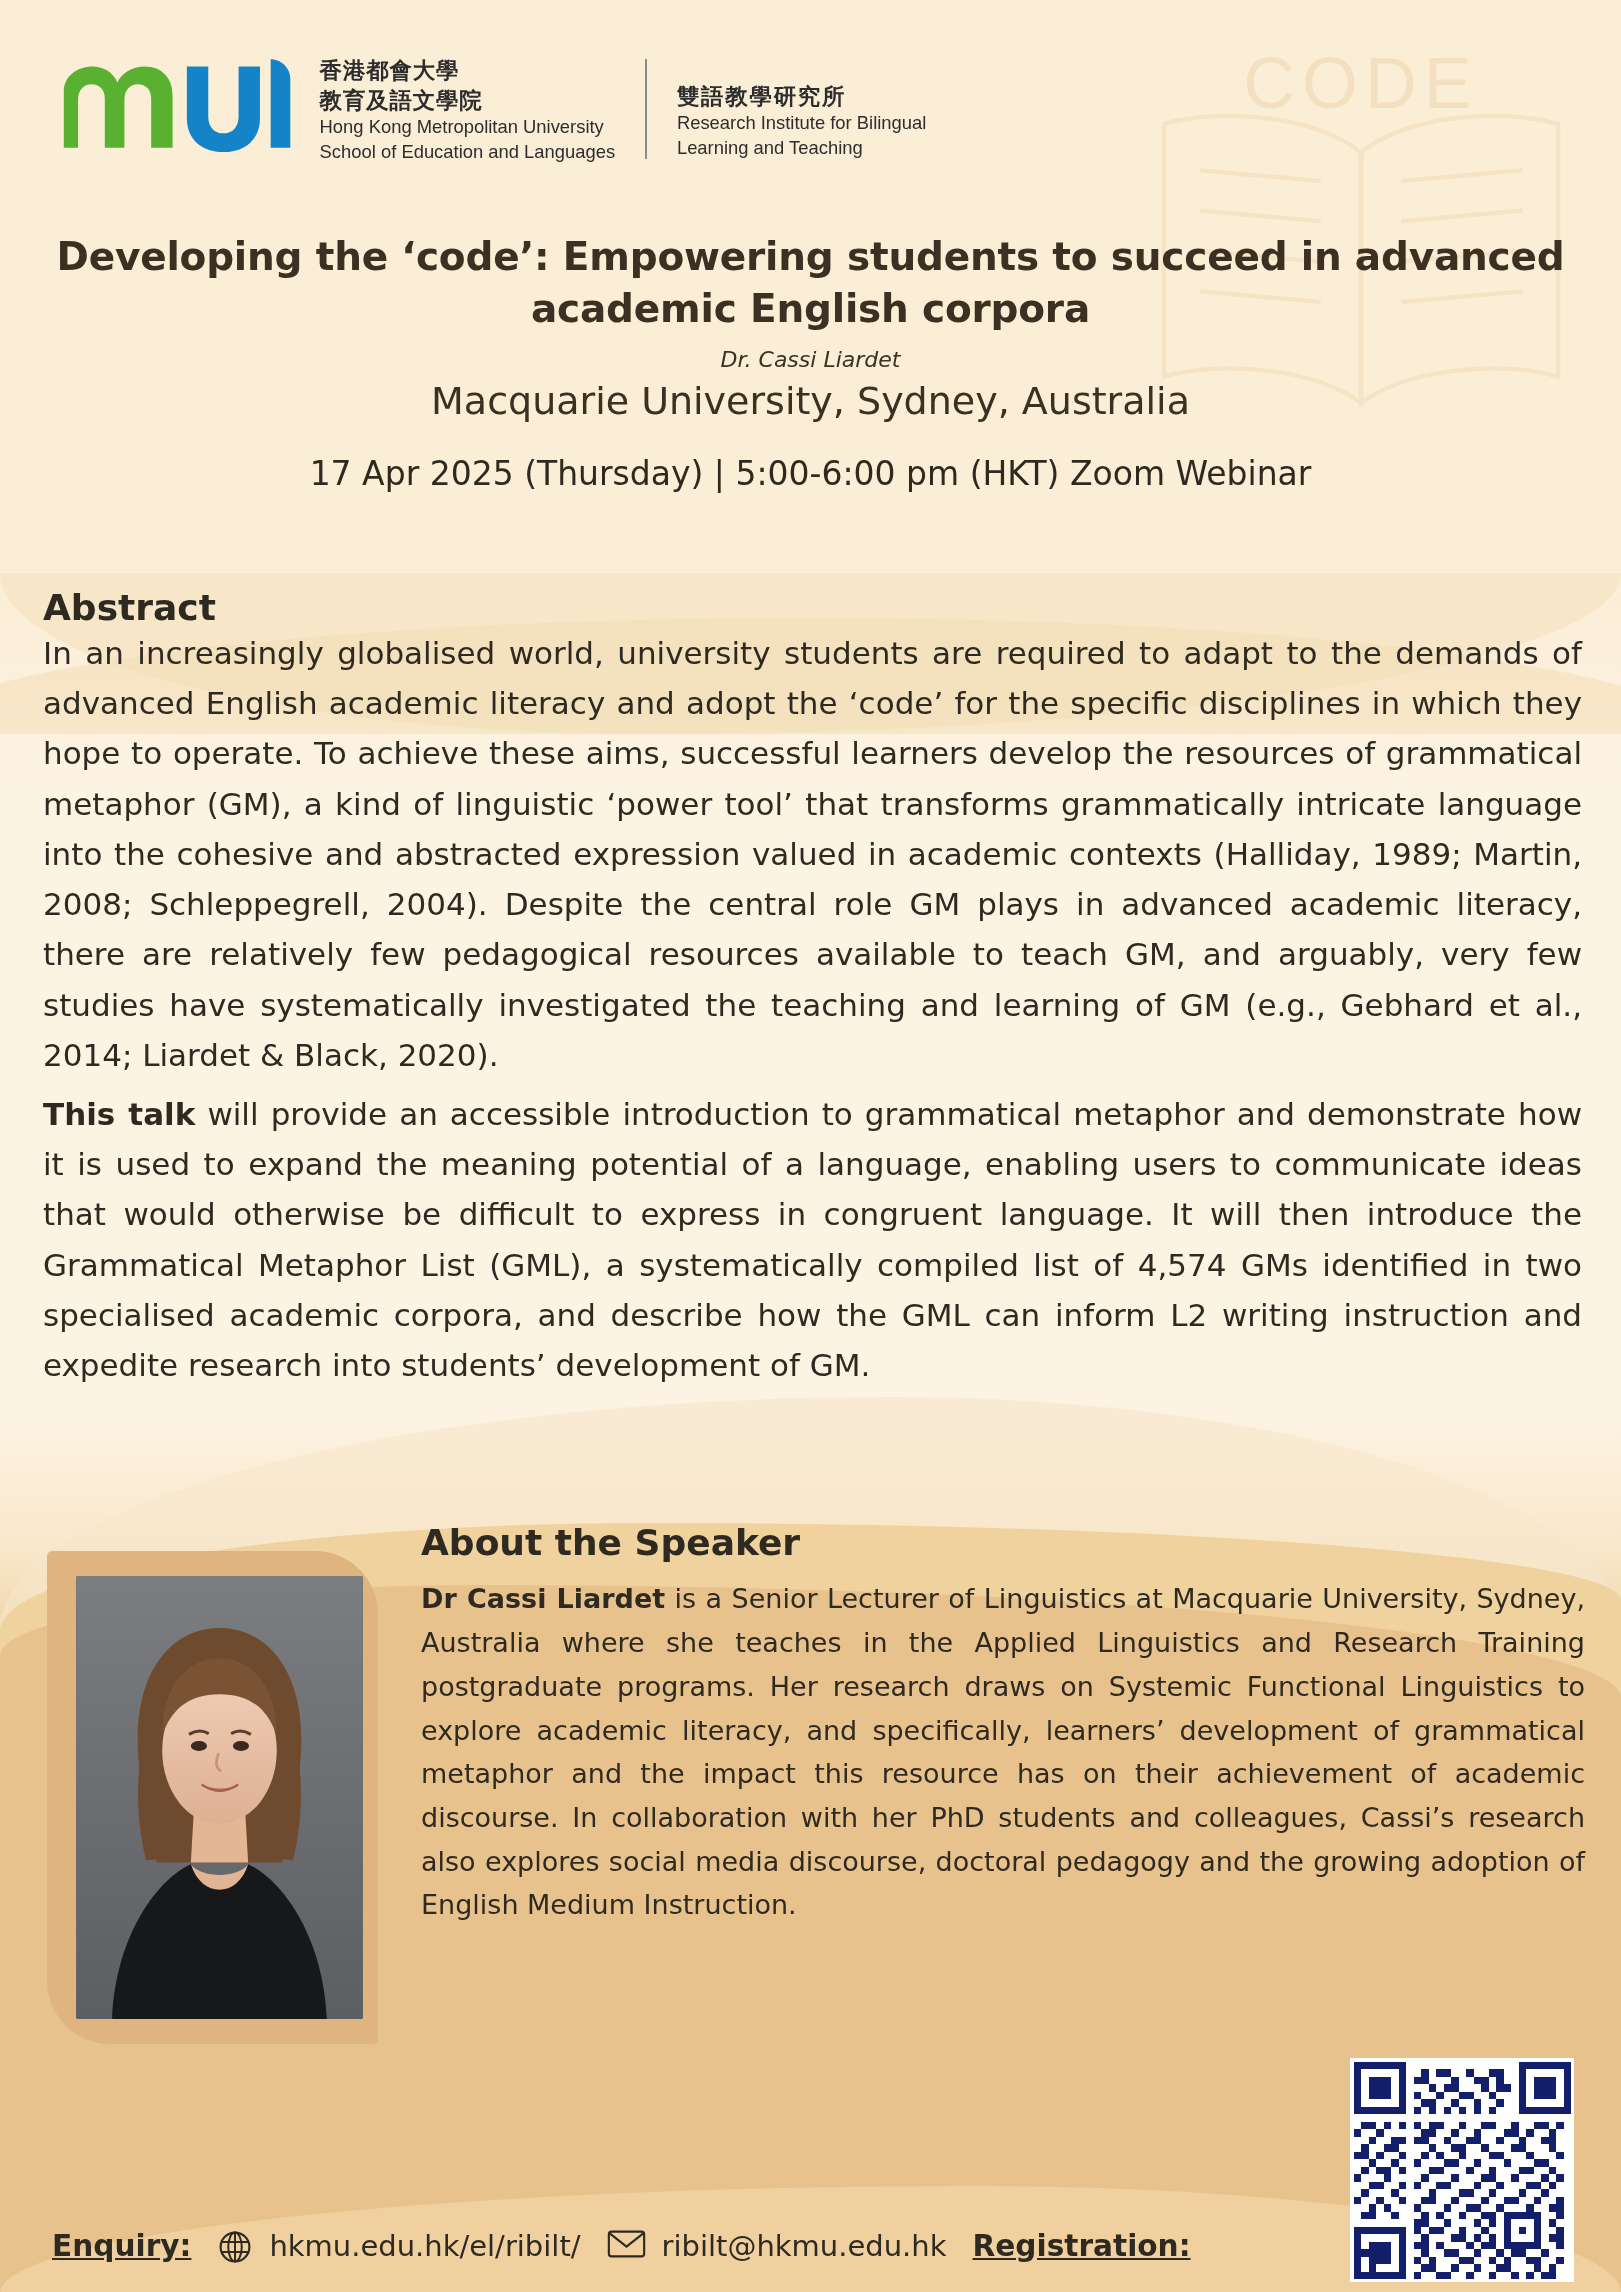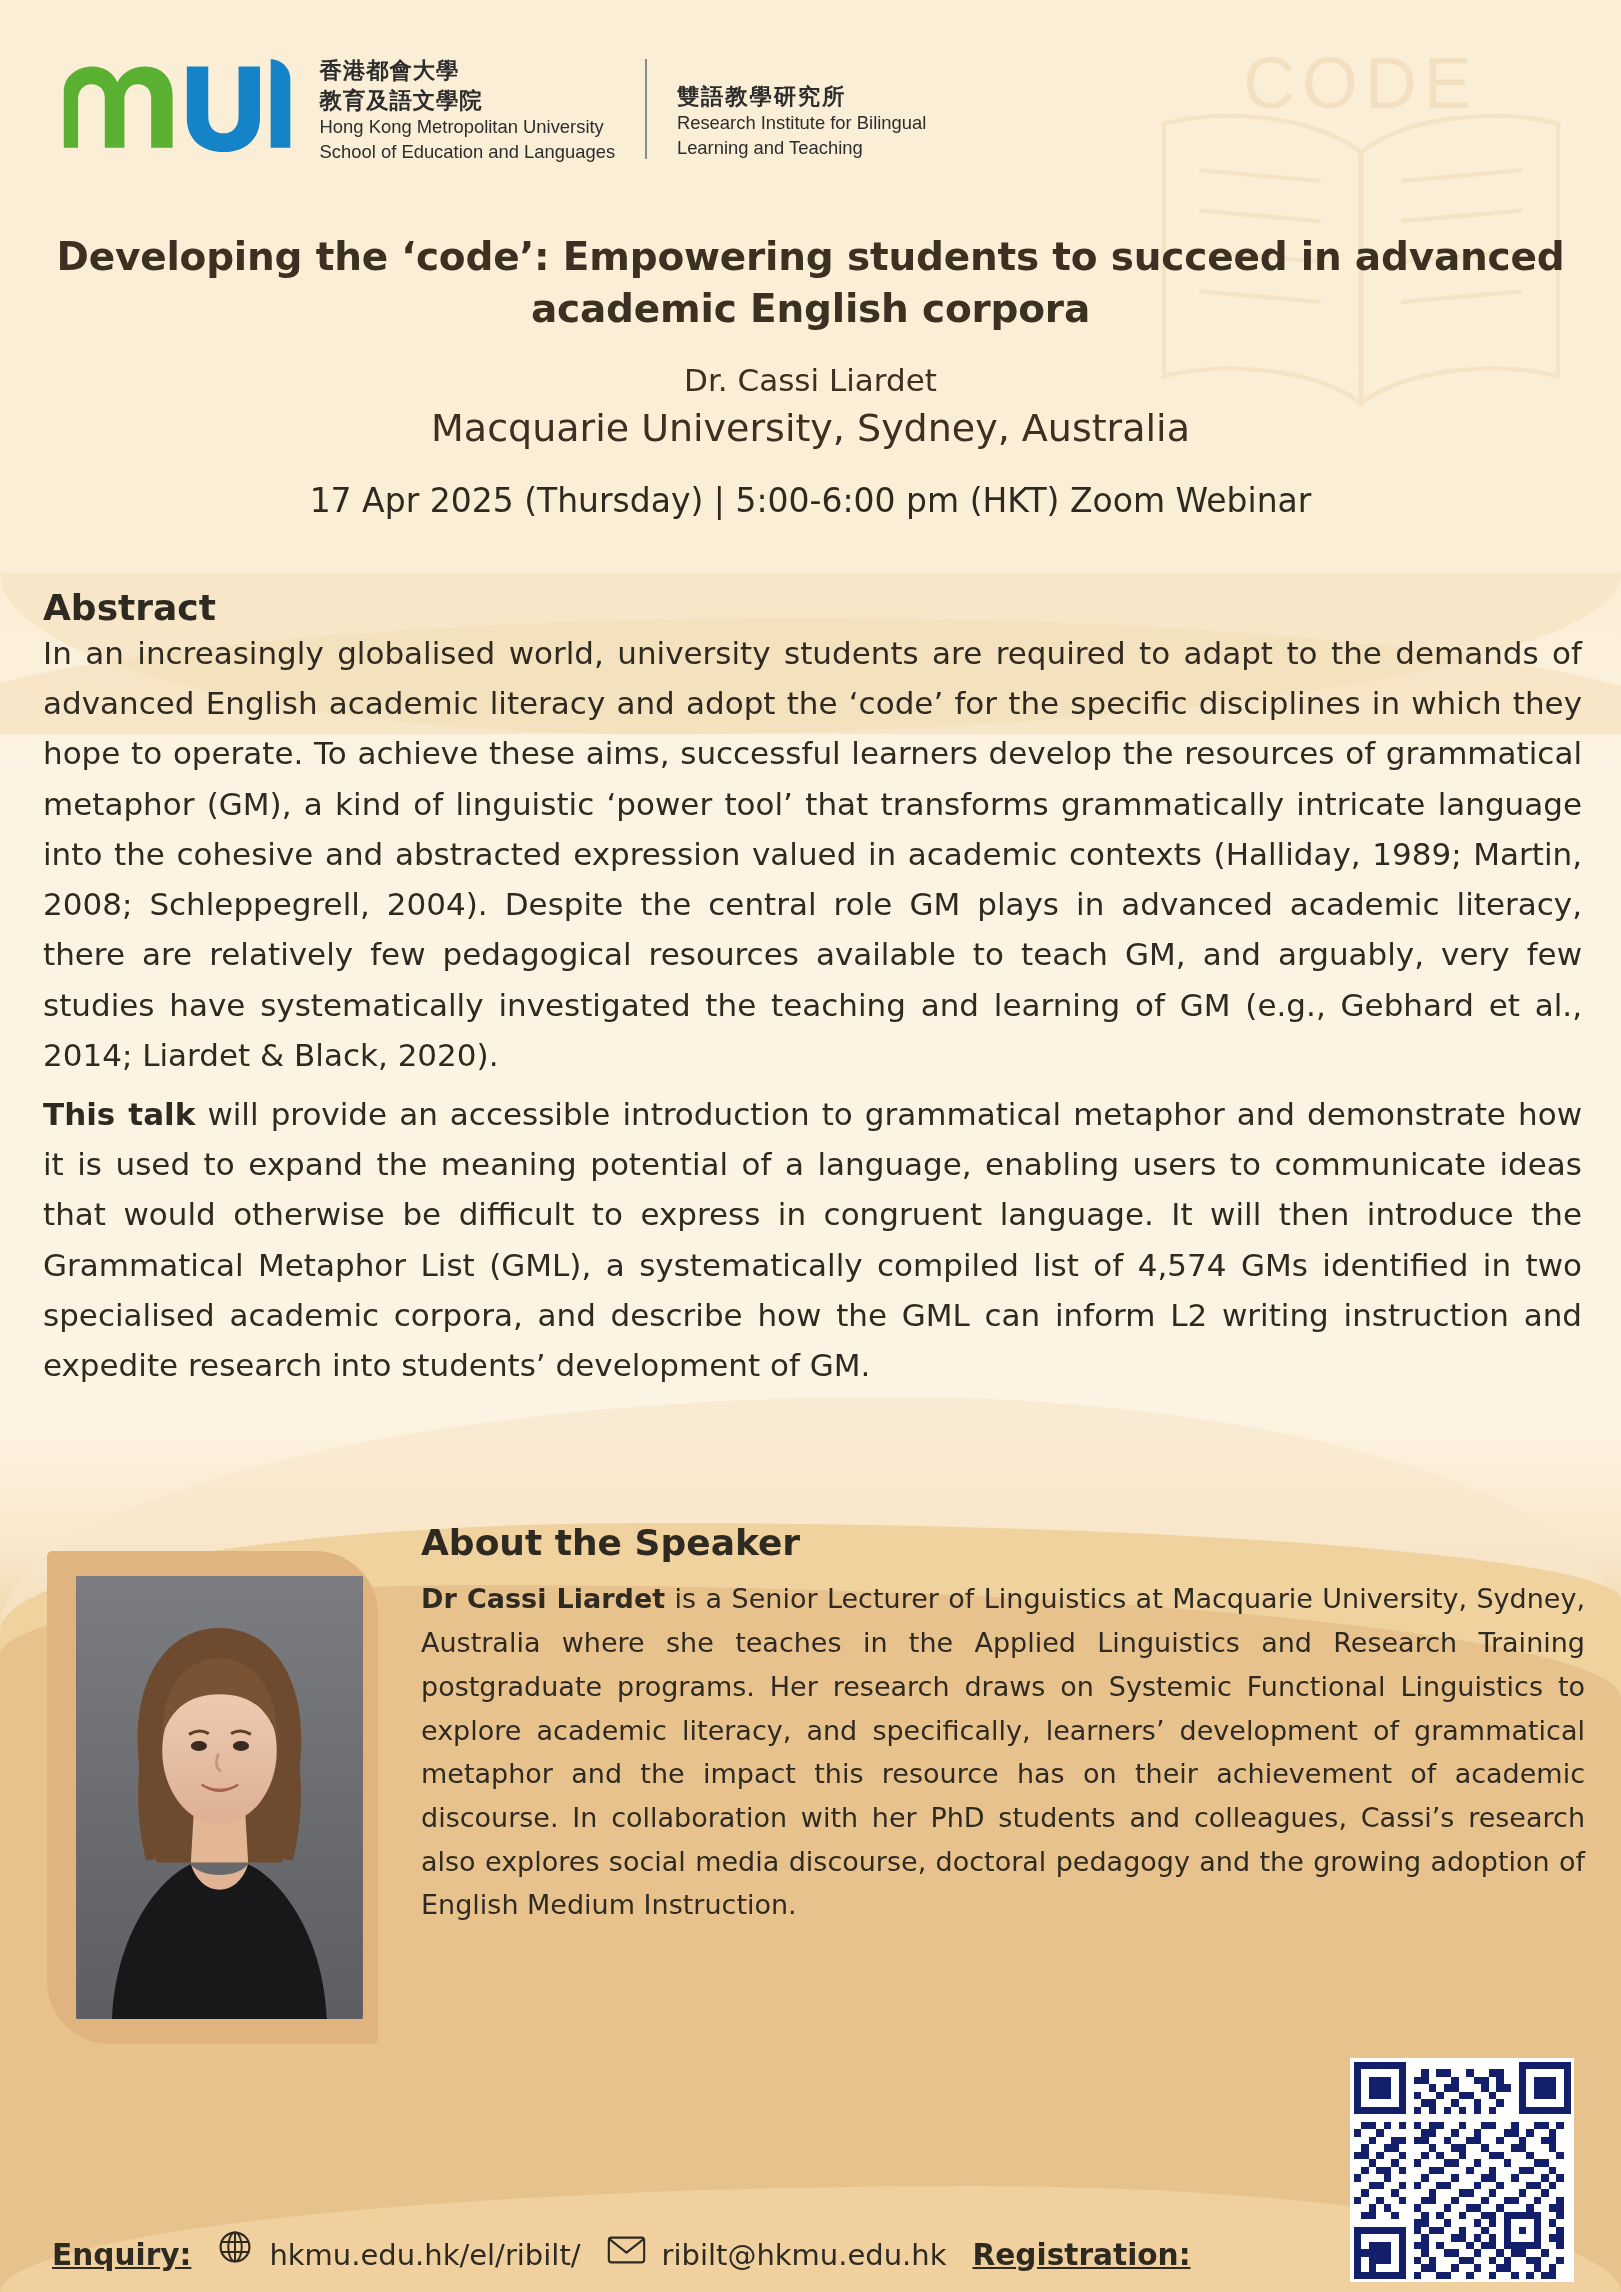--- a/index.html
+++ b/index.html
@@ -146,24 +146,25 @@
   }
   .talk-title {
     font-family: "DejaVu Sans", sans-serif;
     font-size: 39px;
     font-weight: 700;
     color: #3b3021;
     line-height: 1.34;
     letter-spacing: -0.2px;
   }
   .speaker-name {
-    margin-top: 23px;
-    font-size: 31px;
+    margin-top: 9px;
+    font-size: 22px;
     color: #3b3021;
     line-height: 1.4;
+    font-style: italic;
   }
   .speaker-affil {
     font-size: 38px;
     color: #3b3021;
     line-height: 1.4;
   }
   .datetime {
     margin-top: 23px;
     font-size: 33px;
     color: #2f2a20;
@@ -250,21 +251,21 @@
     padding: 3.6px;
     box-sizing: border-box;
   }
   .qr svg { display:block; }
 
   
   .footer {
     position: absolute;
     left: 52px; bottom: 21.5px;
     display: flex;
-    align-items: flex-end;
+    align-items: flex-start;
     gap: 16px;
     font-size: 29.6px;
     color: #2e2a22;
   }
   .footer .lbl {
     font-weight: 700;
     text-decoration: underline;
   }
   .footer .val { font-size: 29px; }
   .icon-inline {

